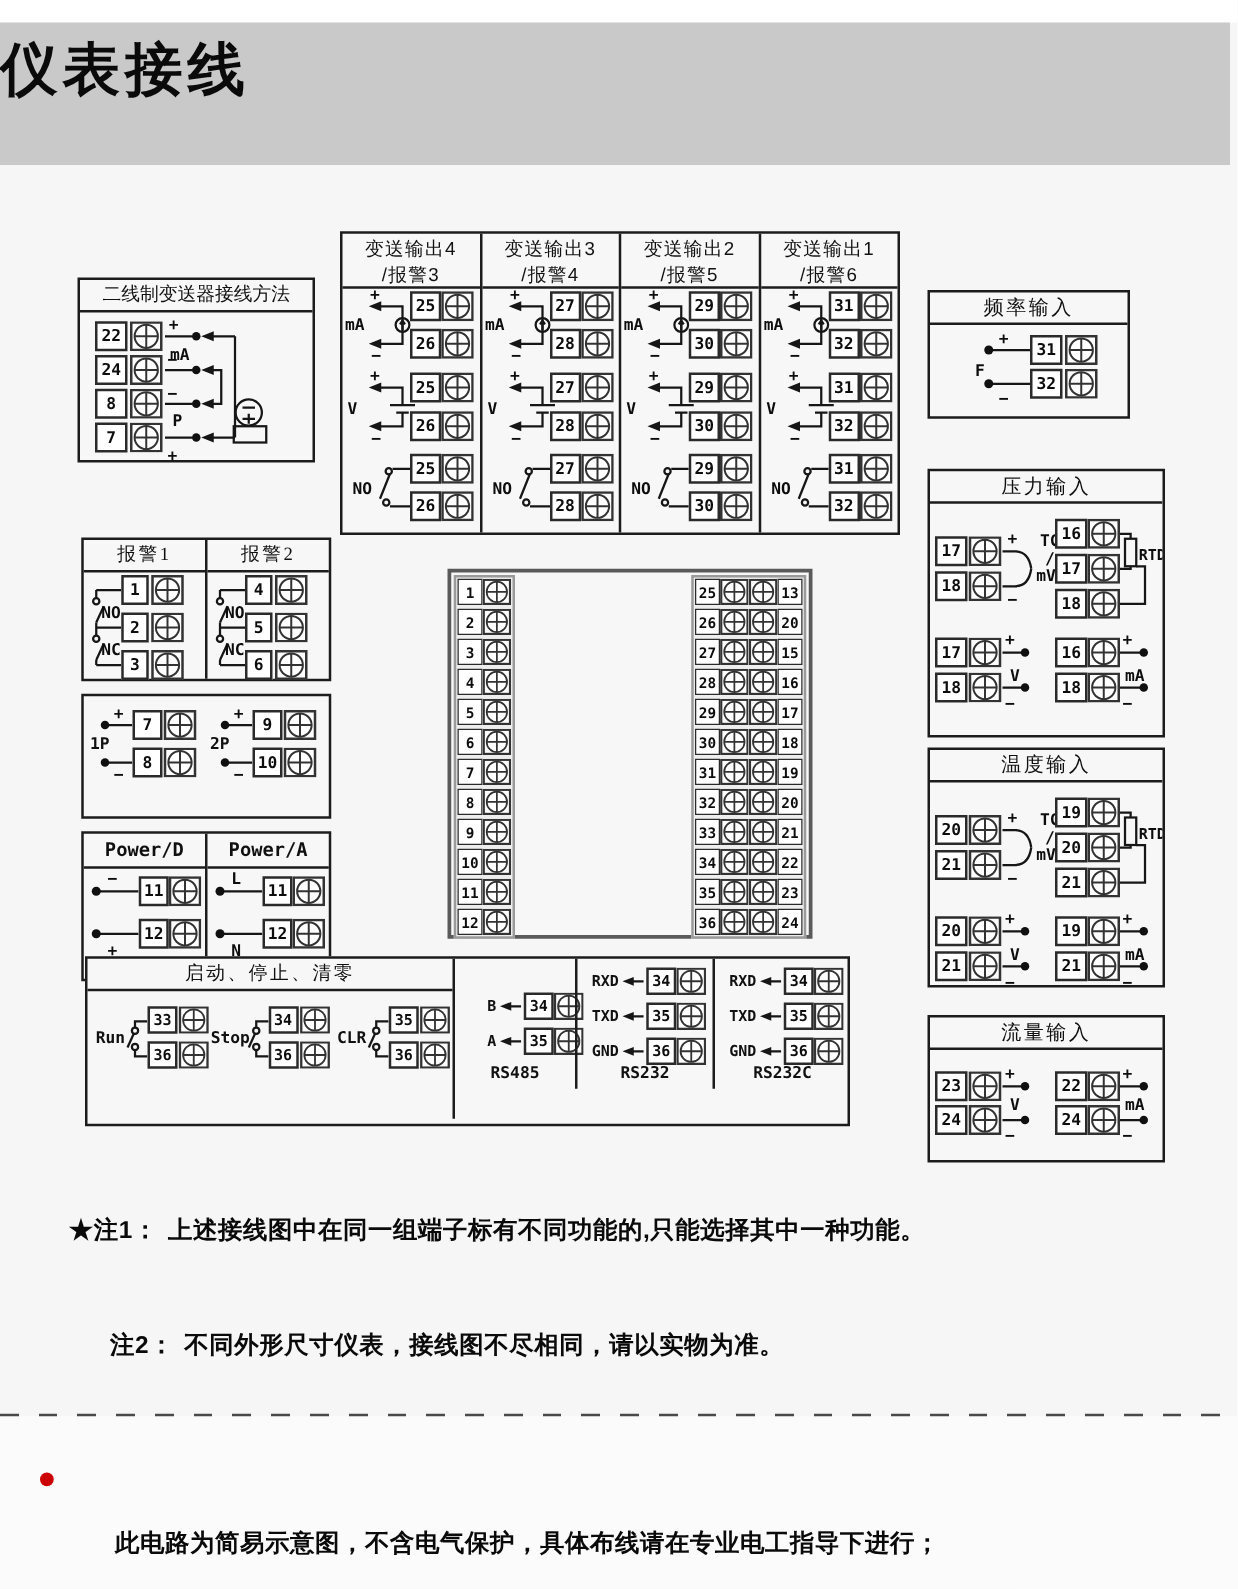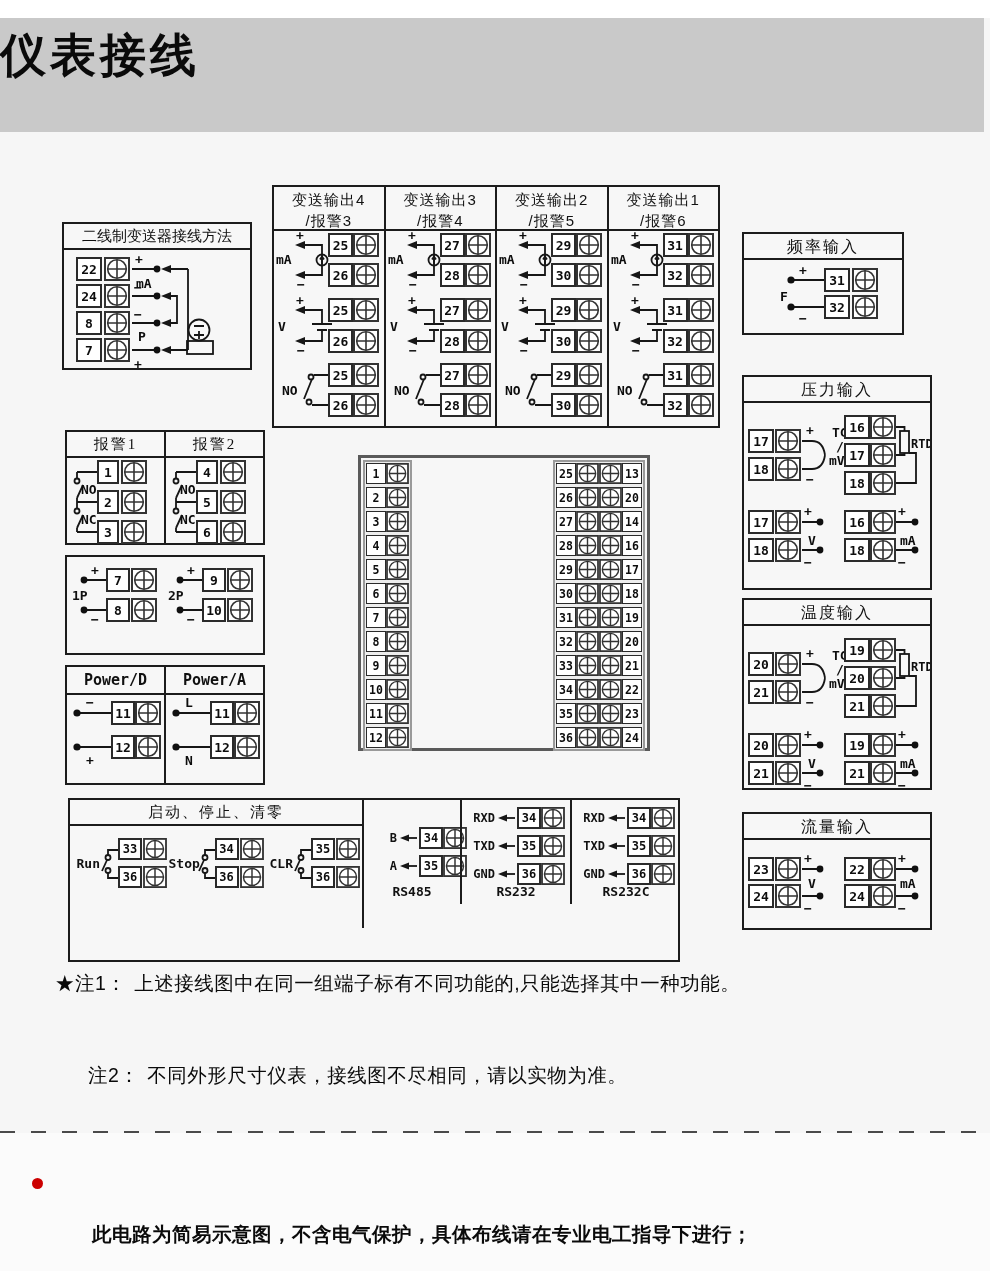--- a/index.html
+++ b/index.html
@@ -77,21 +77,21 @@
   .ccell + .ccell{border-left:2px solid #1c1c1c}
   .crow{position:absolute;left:3px;display:flex;align-items:center;gap:2px;height:22px}
   .csig{font-family:"DejaVu Sans Mono",monospace;font-weight:700;font-size:12px;width:30px;text-align:right}
   .ccap{position:absolute;bottom:5px;left:0;width: 100%;text-align:center;font-family:"DejaVu Sans Mono",monospace;font-weight:700;font-size:13px}
   svg.larr{display:block}
 
   .overlay{position:absolute;left:0;top:132px;width:990px;height:828px;pointer-events:none}
   .w2{stroke:#161616;stroke-width:2.4;fill:none}
   .brace{stroke:#111;stroke-width:2;fill:none}
 
-  .note{position:absolute;font-weight:400;font-size:19.5px;color:#0a0a0a;letter-spacing:.5px;white-space:nowrap}
+  .note{position:absolute;font-weight:700;font-size:19.5px;color:#0a0a0a;letter-spacing:.5px;white-space:nowrap}
   .ntag{margin-right:8px}
   .footerarea{position:absolute;left:0;top:1133px;width:990px;height:138px;background:#fbfbfb}
   .dashline{position:absolute;left:0;top:1131px;width:990px;height:2px;
             background:repeating-linear-gradient(90deg,#4a4a4a 0 15px,transparent 15px 31px)}
   .fbullet{position:absolute;left:32px;top:1178px;width:11px;height:11px;border-radius:50%;background:#cc0000}
   .fheading{position:absolute;left:58px;top:1166px;font-size:24px;font-weight:400;color:#101010;letter-spacing:.5px}
   .fsub{position:absolute;left:92px;top:1221px;font-size:19.5px;font-weight:700;color:#0a0a0a;letter-spacing:.5px}
 </style>
 </head>
 <body>
@@ -737,21 +737,21 @@
         </div>
 
         <div class="term cterm">
           <span class="tnum">27</span>
           <svg class="screw">
             <use href="#screw"></use>
           </svg>
           <svg class="screw">
             <use href="#screw"></use>
           </svg>
-          <span class="tnum">14</span>
+          <span class="tnum">15</span>
         </div>
 
         <div class="term cterm">
           <span class="tnum">28</span>
           <svg class="screw">
             <use href="#screw"></use>
           </svg>
           <svg class="screw">
             <use href="#screw"></use>
           </svg>
@@ -1047,21 +1047,21 @@
         </svg>
       </div>
     <div class="term rtdterm" style="left:100px;top:70px">
         <span class="tnum">24</span>
         <svg class="screw">
           <use href="#screw"></use>
         </svg>
       </div>
   </div>
 
-  <div class="box" style="left:68px;top:798px;width:612px;height:164px">
+  <div class="box" style="left:68px;top:765px;width:612px;height:136px">
     <div style="position:absolute;left:0;top:0;width:292px;height:128px">
       <div class="btitle" style="font-size:15px">启动、停止、清零</div>
       <div style="display:flex;justify-content:space-between;padding:10px 2px 0">
 
           <div class="rgroup">
             <span class="rlabel">Run</span>
             <svg class="inner" width="46" height="60">
               <path class="w" d="M46,14 H36 V19 M36,37 V42 H46"></path>
               <circle class="w" cx="36" cy="21.5" r="2.5" fill="#f7f7f7"></circle>
               <circle class="w" cx="36" cy="34.5" r="2.5" fill="#f7f7f7"></circle>

